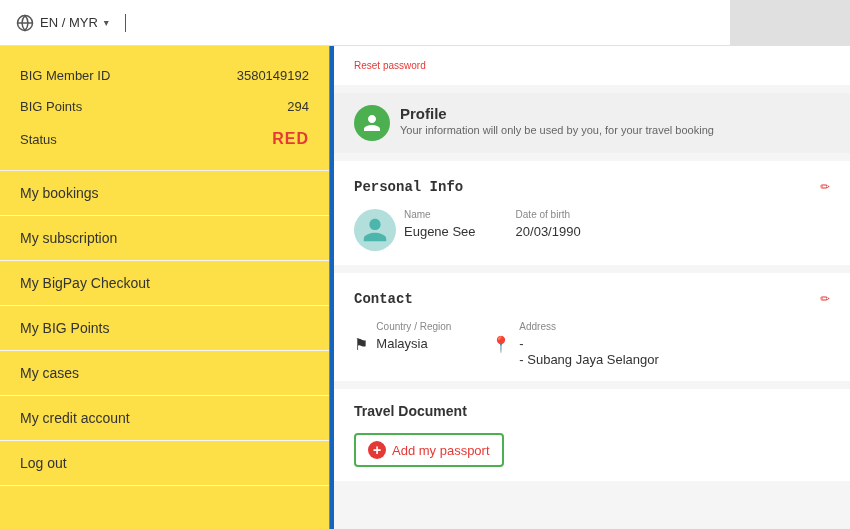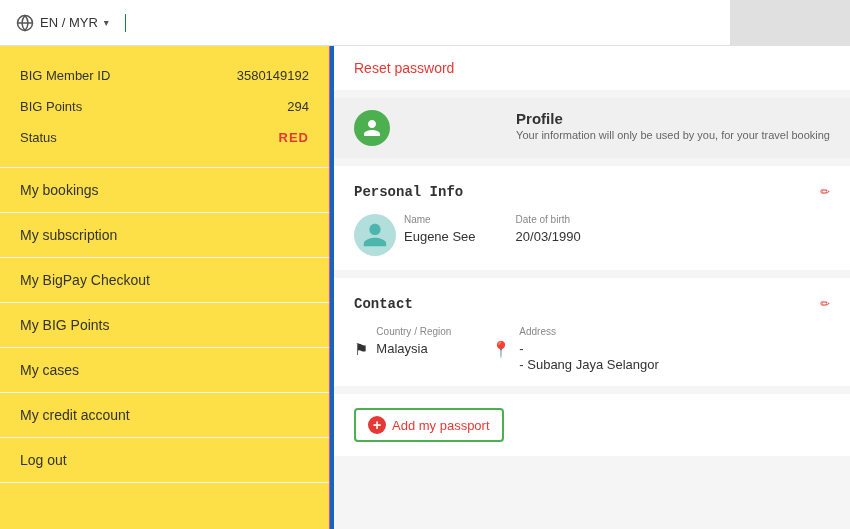--- a/index.html
+++ b/index.html
@@ -95,21 +95,21 @@
       font-size: 13px;
       color: #333;
     }
     .sidebar-info-value {
       font-size: 13px;
       color: #333;
     }
     .status-red {
       color: #e53935;
       font-weight: bold;
-      font-size: 13px;
+      font-size: 16px;
       letter-spacing: 1px;
     }
     .sidebar-nav {
       padding: 0;
     }
     .sidebar-nav-item {
       padding: 14px 20px;
       font-size: 14px;
       color: #333;
       cursor: pointer;
@@ -145,36 +145,35 @@
     
     .reset-password-bar {
       background: #fff;
       padding: 14px 20px;
       margin-bottom: 8px;
       display: flex;
       align-items: center;
     }
     .reset-password-btn {
       color: #e53935;
-      font-size: 14px;
+      font-size: 10px;
       cursor: pointer;
       background: none;
       border: none;
       padding: 0;
     }
 
     
     .profile-section {
       background: #f0f0f0;
       padding: 12px 20px;
       display: flex;
       align-items: flex-start;
       gap: 10px;
       margin-bottom: 8px;
-      justify-content: space-between;
     }
     .profile-icon-circle {
       width: 36px;
       height: 36px;
       border-radius: 50%;
       background: #4caf50;
       display: flex;
       align-items: center;
       justify-content: center;
       flex-shrink: 0;
@@ -440,20 +439,21 @@
             <label>Address</label>
             <span>-</span>
             <br>
             <span>- Subang Jaya Selangor</span>
           </div>
         </div>
       </div>
     </div>
 
     <div class="travel-doc-card">
+      <div class="travel-doc-header">Travel Document</div>
       <button class="add-passport-btn">
         <span class="plus-circle">+</span>
         <span>Add my passport</span>
       </button>
     </div>
 
   </div>
 </div>
 
 </body></html>

